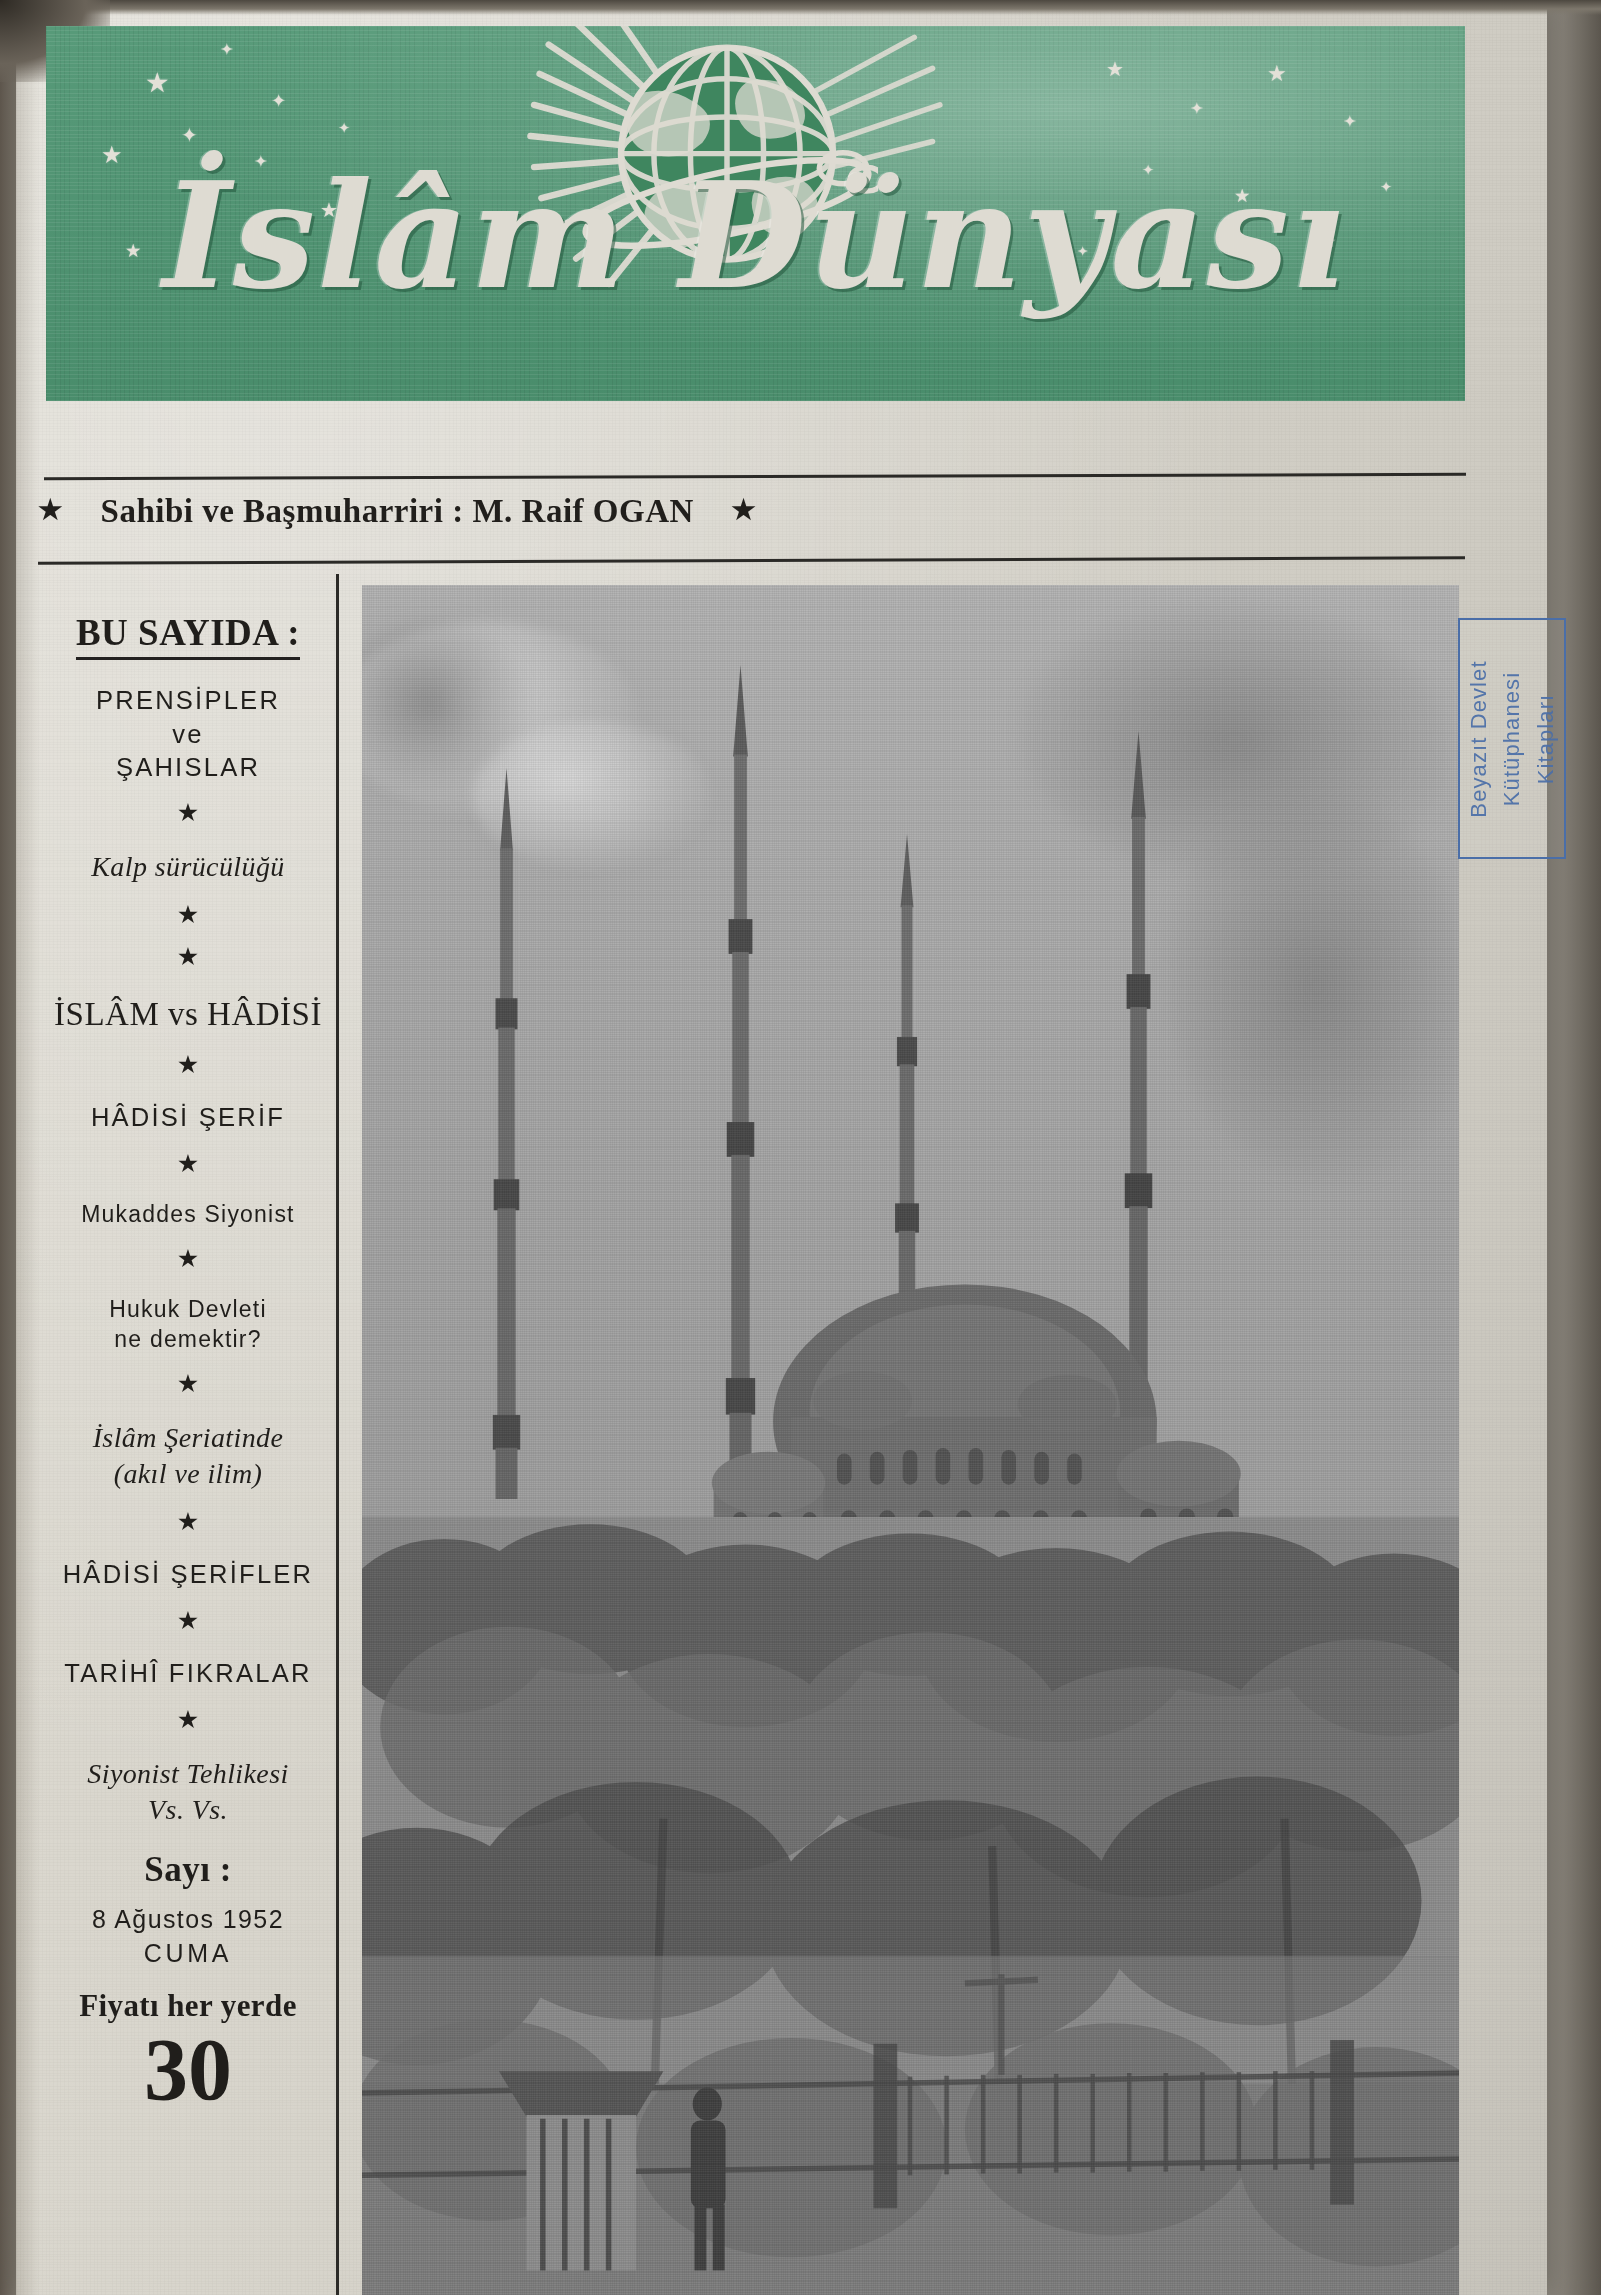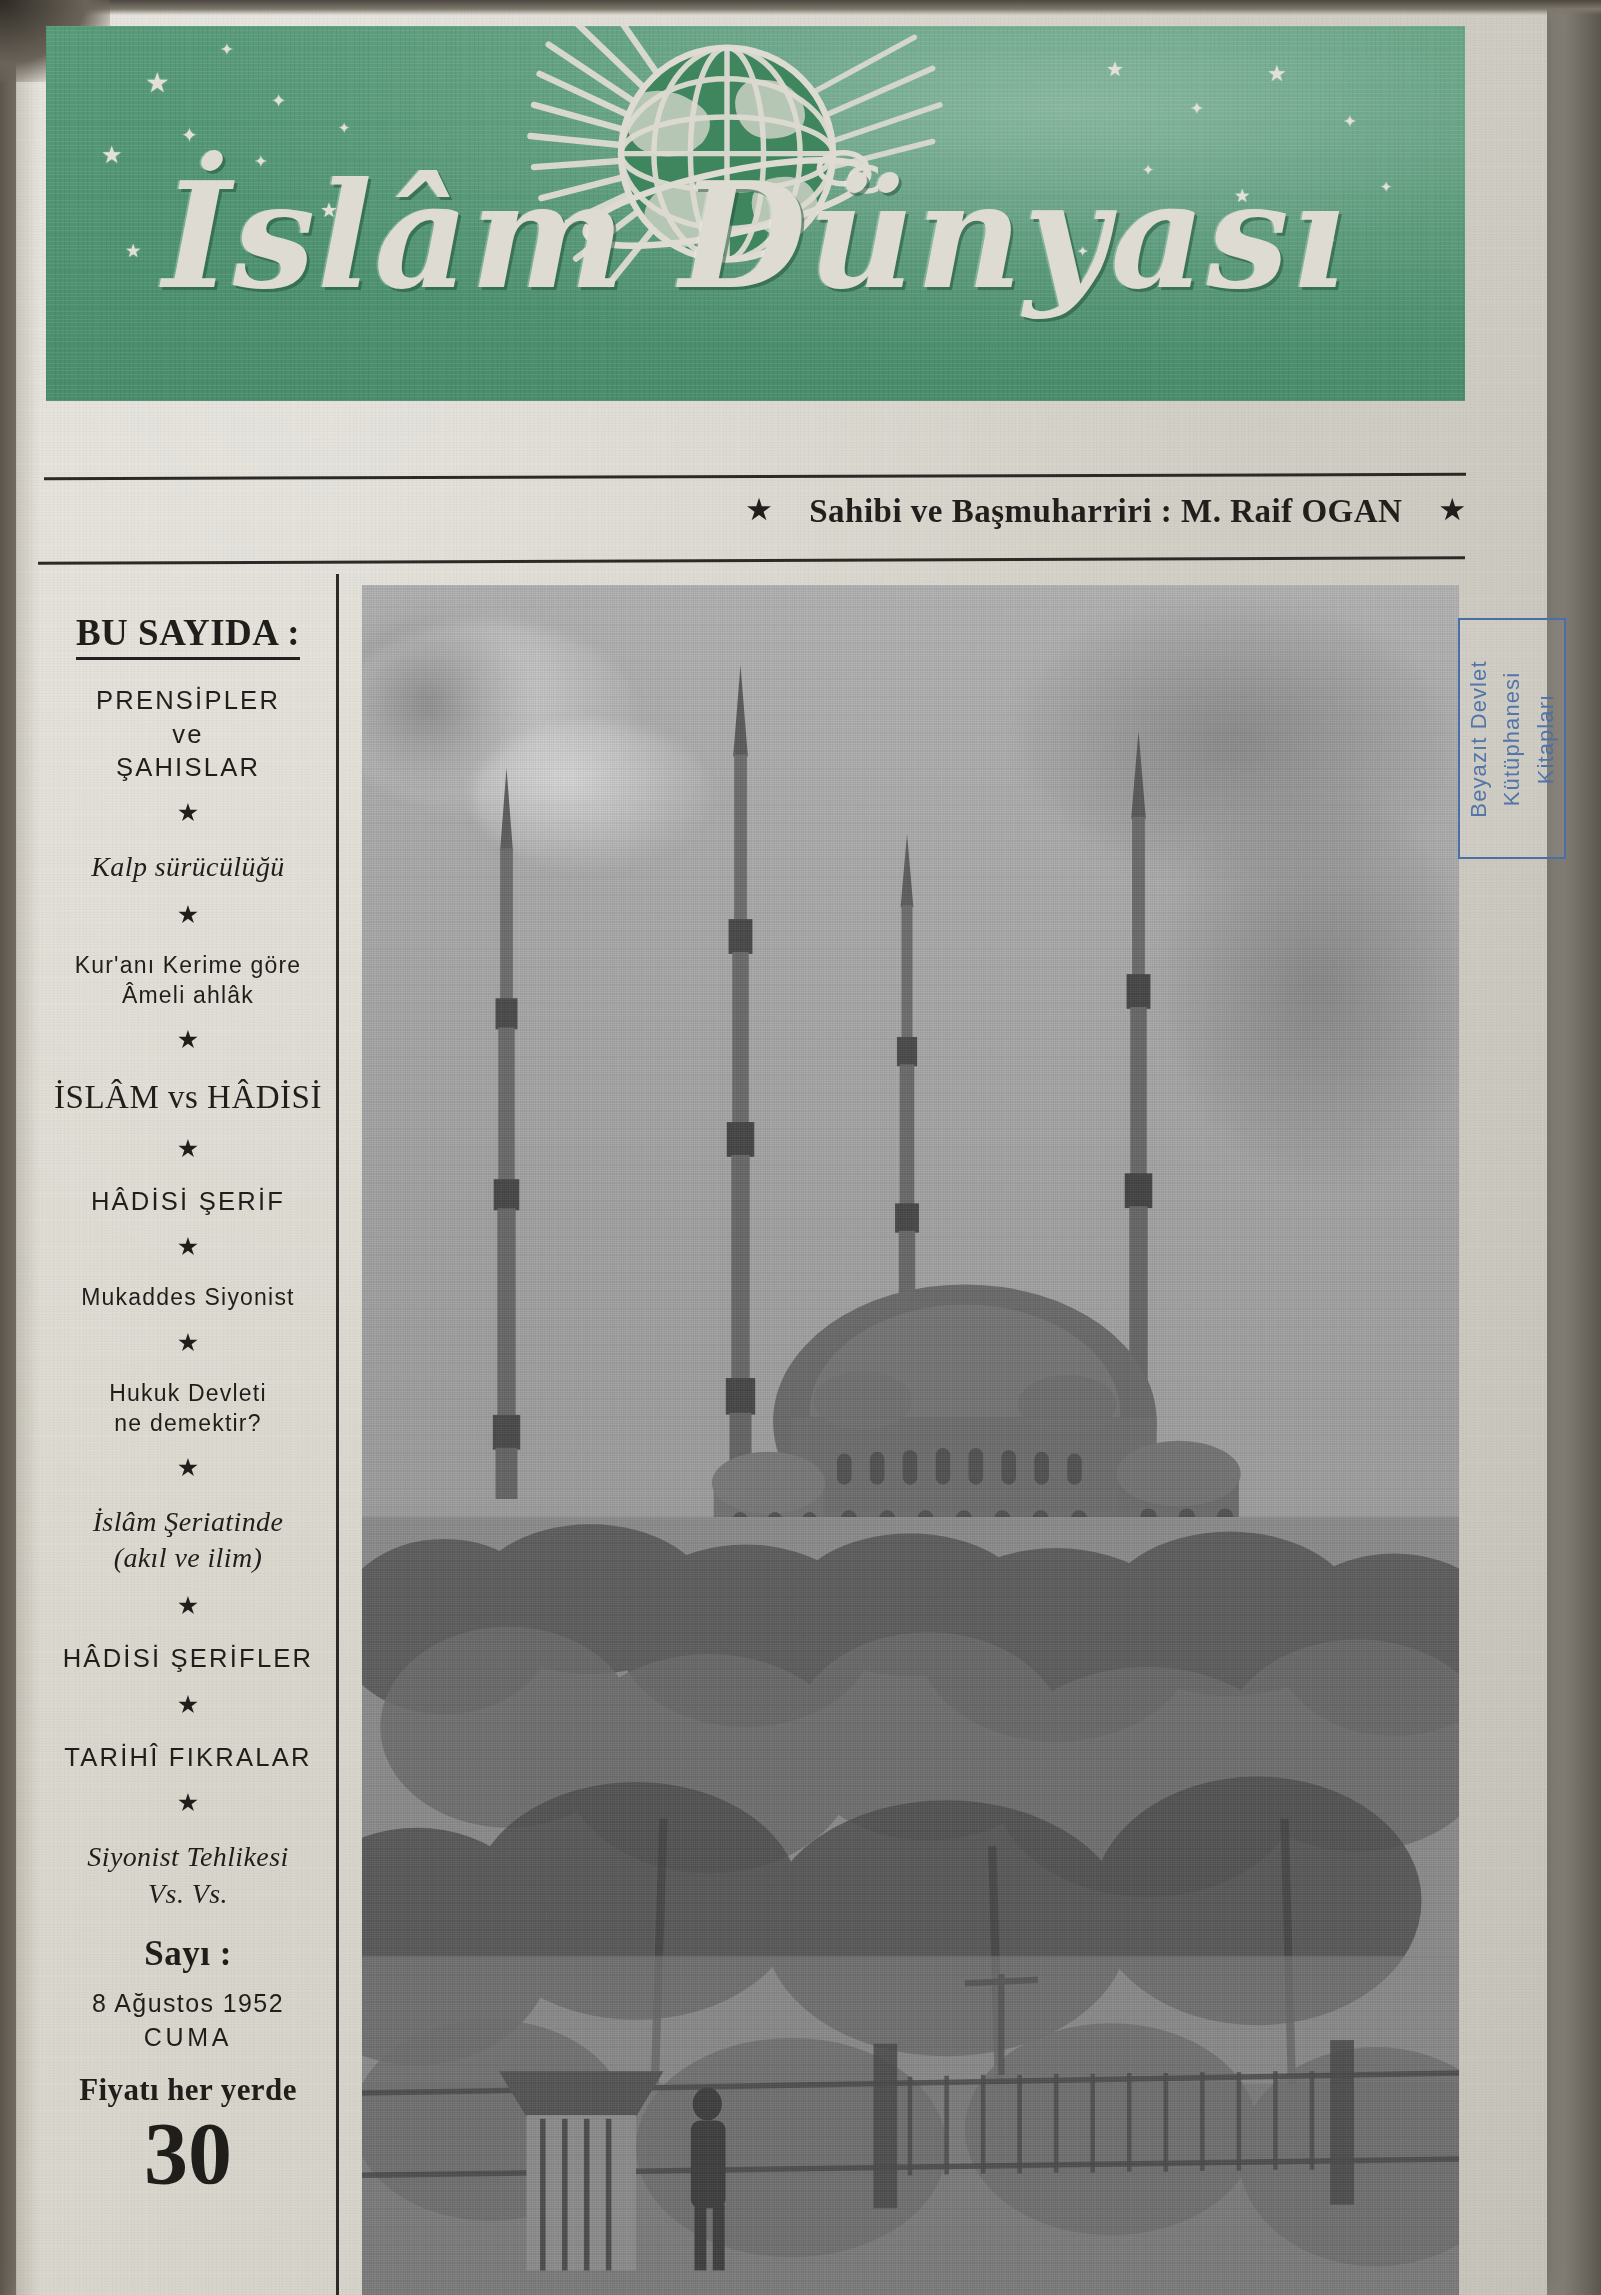--- a/index.html
+++ b/index.html
@@ -136,21 +136,21 @@
   }
   .rule-1 { left: 44px;  top: 475px; width: 1422px; height: 2.7px; transform: rotate(-0.18deg); }
   .rule-2 { left: 38px;  top: 559px; width: 1427px; height: 2.7px; transform: rotate(-0.22deg); }
 
   
   .byline {
     position: absolute;
     left: 38px;
     top: 493px;
     width: 1427px;
-    text-align: right;
+    text-align: left;
     font-family: "Liberation Serif", serif;
     font-weight: bold;
     font-size: 33px;
     color: #211f1c;
     letter-spacing: 0.5px;
   }
   .byline .bstar { font-size: 27.4px; vertical-align: 2.7px; }
   .byline .gap { display: inline-block; width: 20px; }
 
   
@@ -436,24 +436,20 @@
       <span class="sb-line2">ve</span>
       <span class="sb-line2">ŞAHISLAR</span>
     </div>
     <div class="sb-star">★</div>
 
     <div class="sb-item serif-it">
       <span class="sb-line2">Kalp sürücülüğü</span>
     </div>
     <div class="sb-star">★</div>
 
-    <div class="sb-item sans-sm">
-      <span class="sb-line2">Kur'anı Kerime göre</span>
-      <span class="sb-line2">Âmeli ahlâk</span>
-    </div>
     <div class="sb-star">★</div>
 
     <div class="sb-item serif-caps">
       <span class="sb-line2">İSLÂM vs HÂDİSİ</span>
     </div>
     <div class="sb-star">★</div>
 
     <div class="sb-item sans">
       <span class="sb-line2">HÂDİSİ ŞERİF</span>
     </div>

